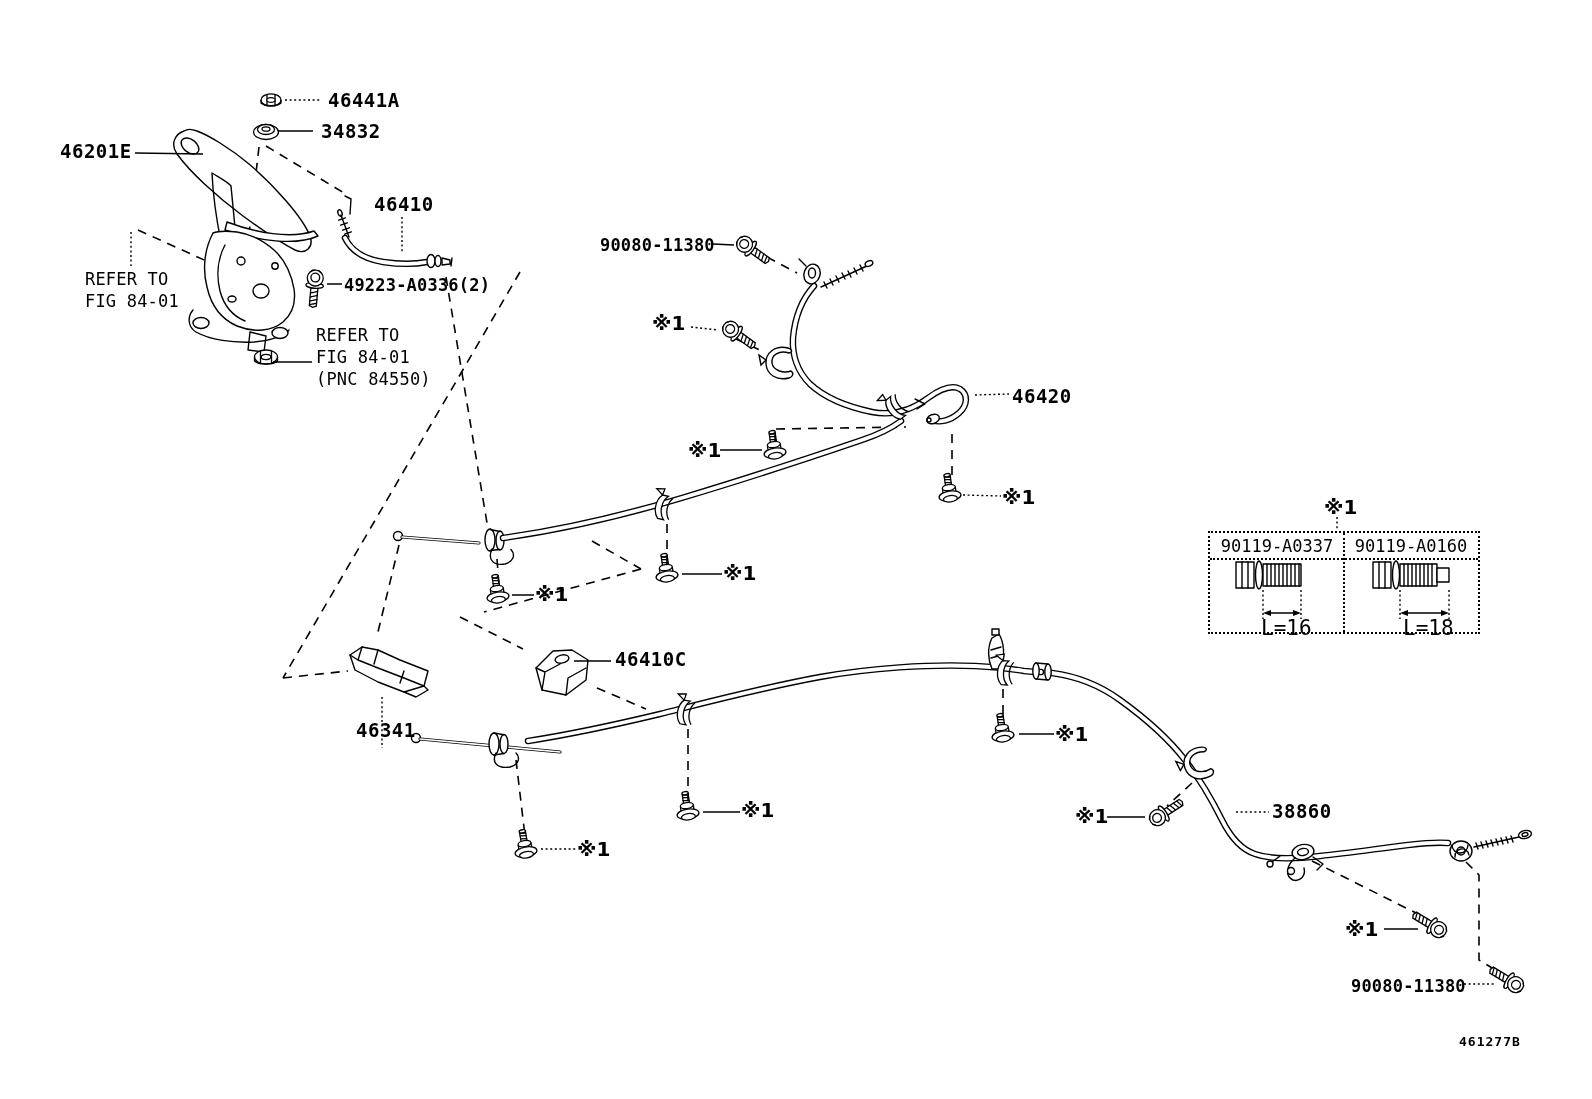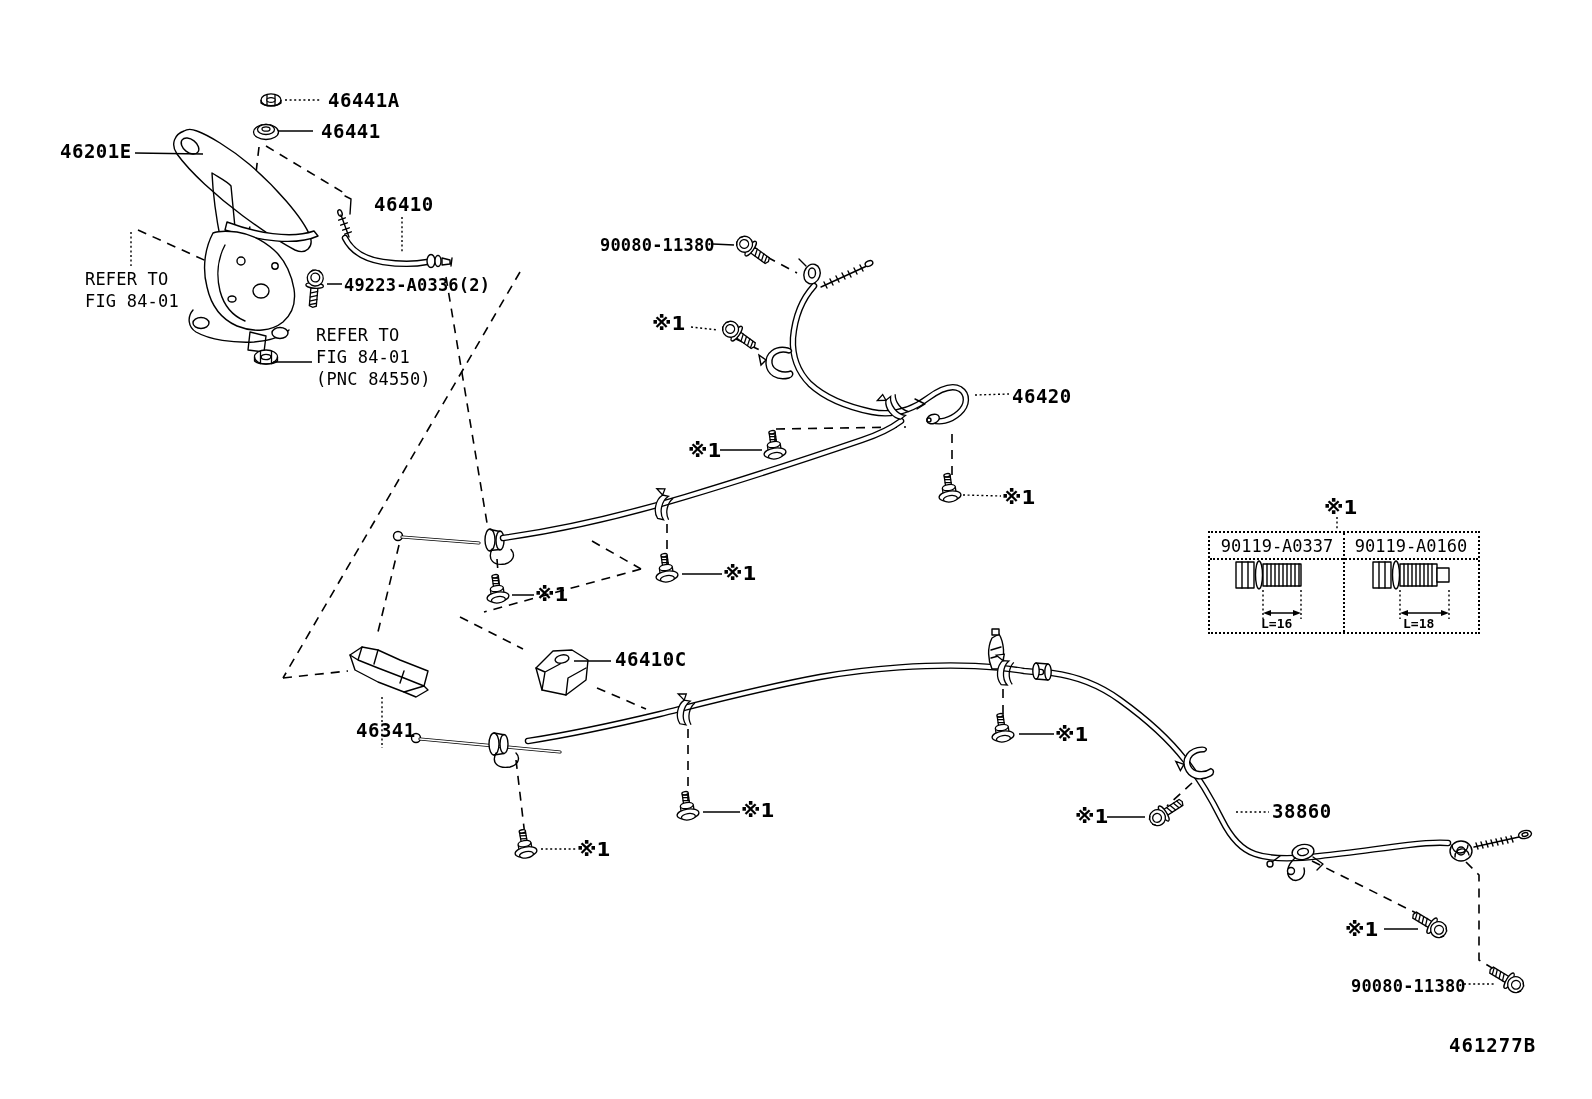--- a/index.html
+++ b/index.html
@@ -4,22 +4,22 @@
 <style>
   html,body{margin:0;padding:0;background:#fff;}
   .canvas{position:relative;width:1584px;height:1099px;background:#fff;overflow:hidden;
           font-family:"DejaVu Sans Mono",monospace;color:#000;}
   svg{position:absolute;left:0;top:0;}
   .lbl{position:absolute;font-weight:bold;font-size:19px;letter-spacing:.5px;white-space:pre;line-height:1.1;}
   .sm{font-size:17px;letter-spacing:.2px;}
   .note{position:absolute;font-weight:normal;font-size:17px;line-height:22px;letter-spacing:.2px;}
   .ref{position:absolute;font-weight:bold;font-size:20px;letter-spacing:0;
        font-family:"DejaVu Sans","DejaVu Sans Mono",sans-serif;}
-  .dim{position:absolute;font-weight:bold;font-size:13px;}
-  .figcode{position:absolute;font-weight:bold;font-size:19px;letter-spacing:1px;}
+  .dim{position:absolute;font-weight:normal;font-size:21px;}
+  .figcode{position:absolute;font-weight:bold;font-size:13px;letter-spacing:1px;margin-left:10px;}
   .spec-table{position:absolute;left:1208px;top:531px;width:272px;height:103px;border:2px dotted #000;box-sizing:border-box;}
   .st-head{display:flex;height:25px;border-bottom:2px dotted #000;}
   .st-cell{flex:1;display:flex;align-items:center;justify-content:center;font-weight:normal;font-size:17px;}
   .st-vline{position:absolute;left:133px;top:0;height:100%;border-left:2px dotted #000;}
   
   .ln{stroke:#000;stroke-width:1.4;fill:none;stroke-linecap:round;stroke-linejoin:round;}
   .fw{fill:#fff;stroke:#000;stroke-width:1.4;stroke-linejoin:round;}
   .co{stroke:#000;stroke-width:6.5;fill:none;stroke-linecap:round;}
   .ci{stroke:#fff;stroke-width:3.8;fill:none;stroke-linecap:round;}
   .wo{stroke:#000;stroke-width:3.2;fill:none;stroke-linecap:round;}
@@ -278,21 +278,21 @@
       <rect class="fw" x="1437" y="568" width="12" height="14"></rect>
       <path class="dot" d="M1400,590 L1400,619 M1449,590 L1449,619"></path>
       <path class="sld" d="M1403,613 L1446,613"></path>
       <path d="M1400,613 L1408,610 L1408,616 Z" fill="#000"></path>
       <path d="M1449,613 L1441,610 L1441,616 Z" fill="#000"></path>
     </g>
   </g>
 </svg>
 
   <div class="lbl" style="left:328px;top:90px">46441A</div>
-  <div class="lbl" style="left:321px;top:121px">46441</div>
+  <div class="lbl" style="left:321px;top:121px">34832</div>
   <div class="lbl" style="left:60px;top:141px">46201E</div>
   <div class="lbl" style="left:374px;top:194px">46410</div>
   <div class="lbl sm" style="left:344px;top:276px">49223-A0336(2)</div>
   <div class="lbl sm" style="left:600px;top:236px">90080-11380</div>
   <div class="lbl" style="left:1012px;top:386px">46420</div>
   <div class="lbl" style="left:615px;top:649px">46410C</div>
   <div class="lbl" style="left:356px;top:720px">46341</div>
   <div class="lbl" style="left:1272px;top:801px">38860</div>
   <div class="lbl sm" style="left:1351px;top:977px">90080-11380</div>
   <div class="figcode" style="left:1449px;top:1034px">461277B</div>

